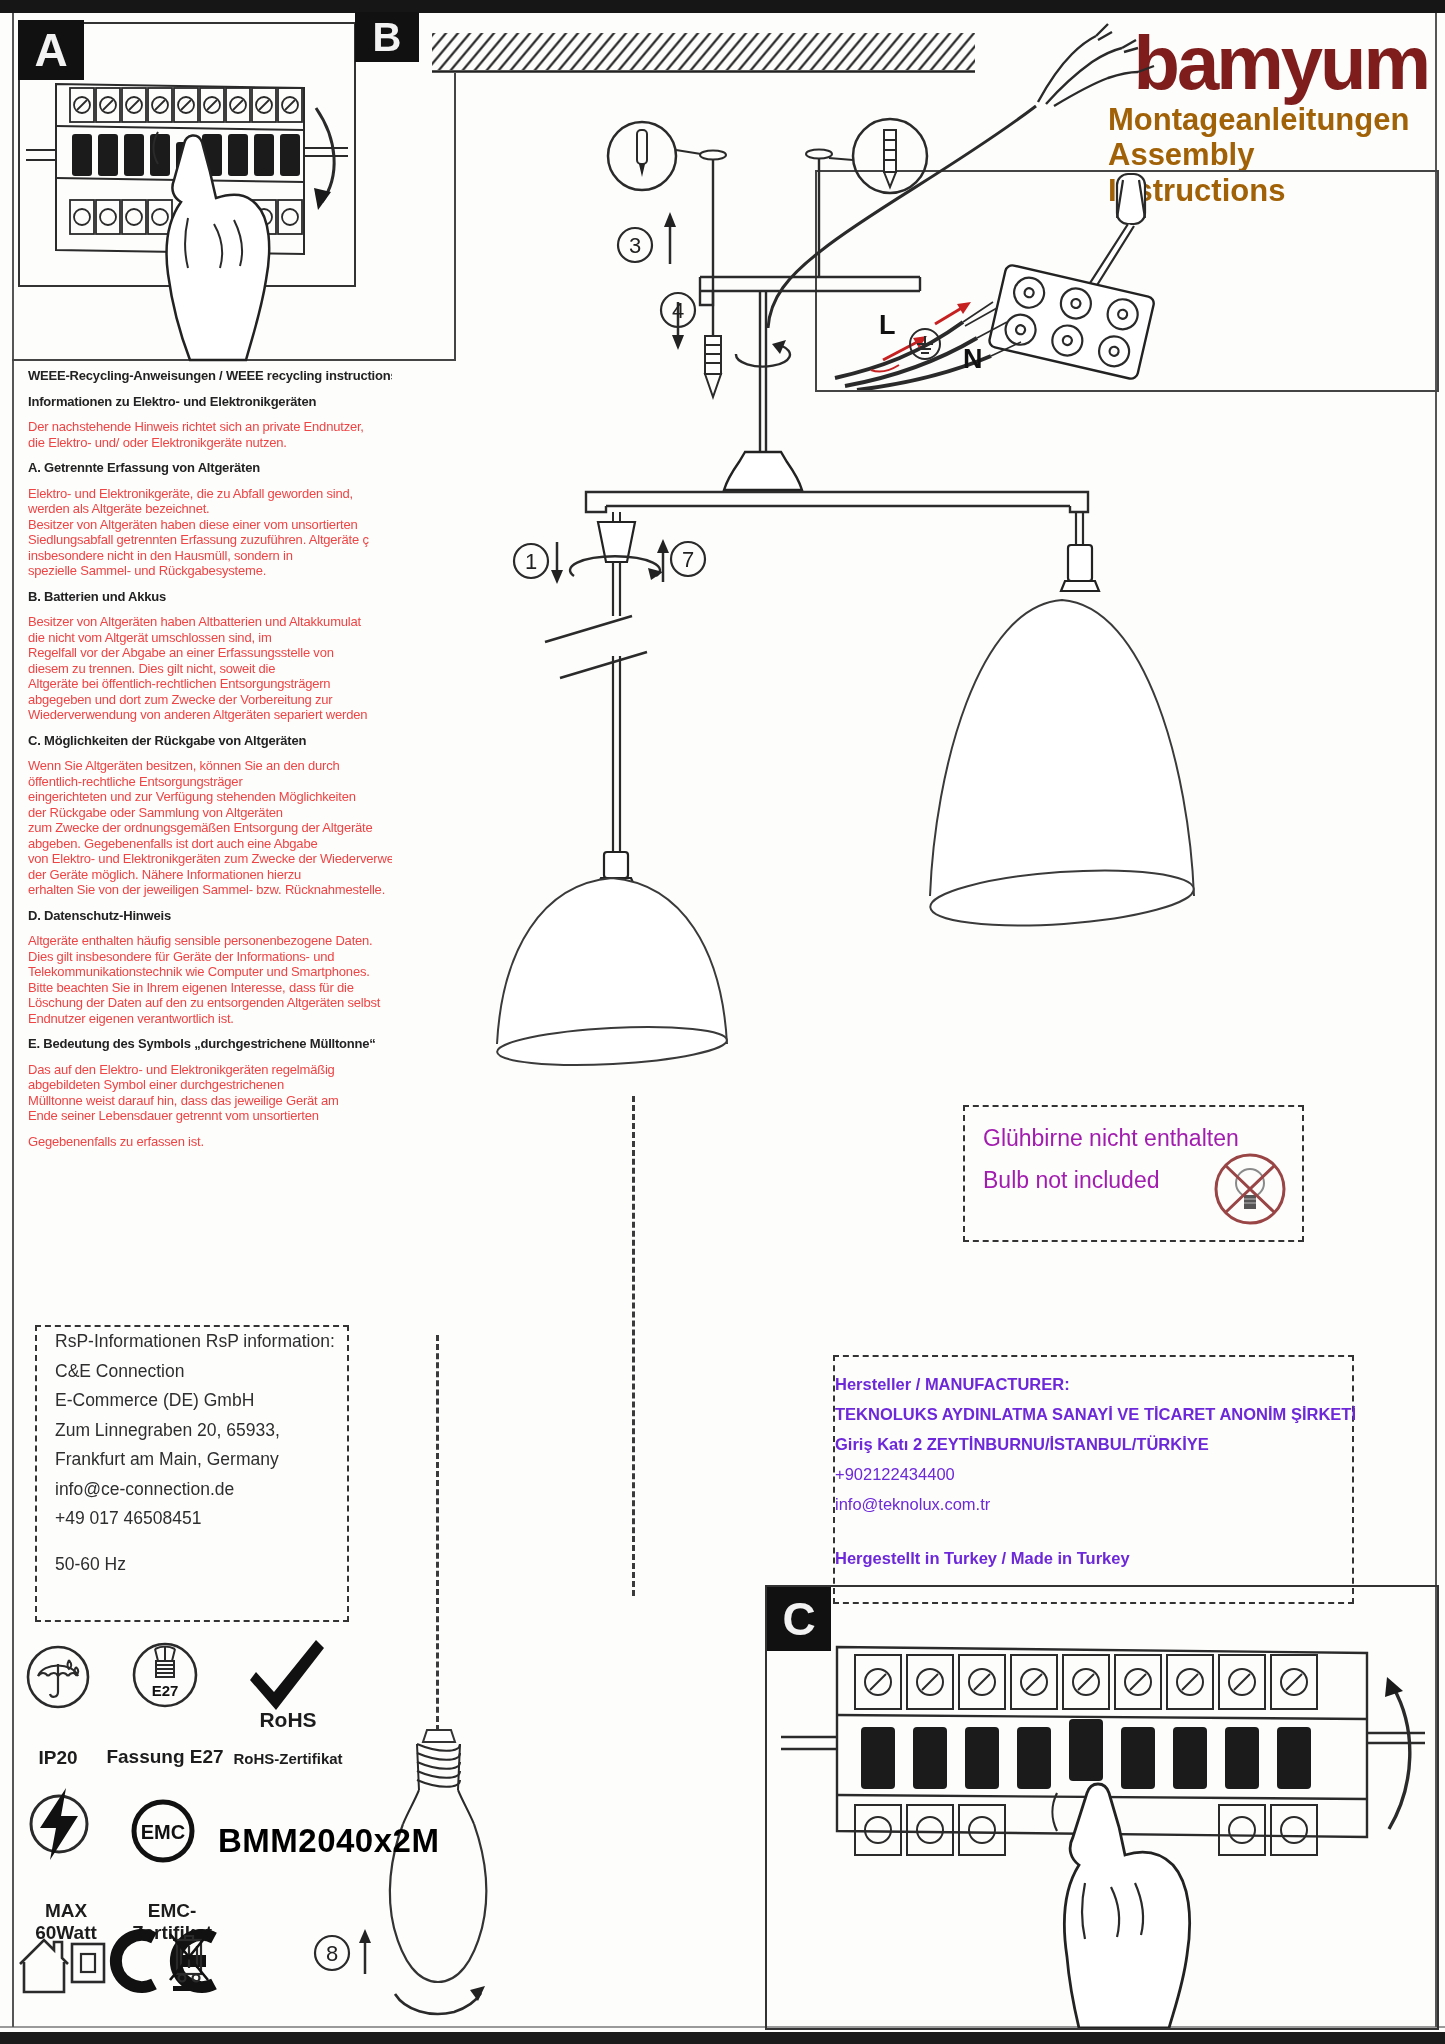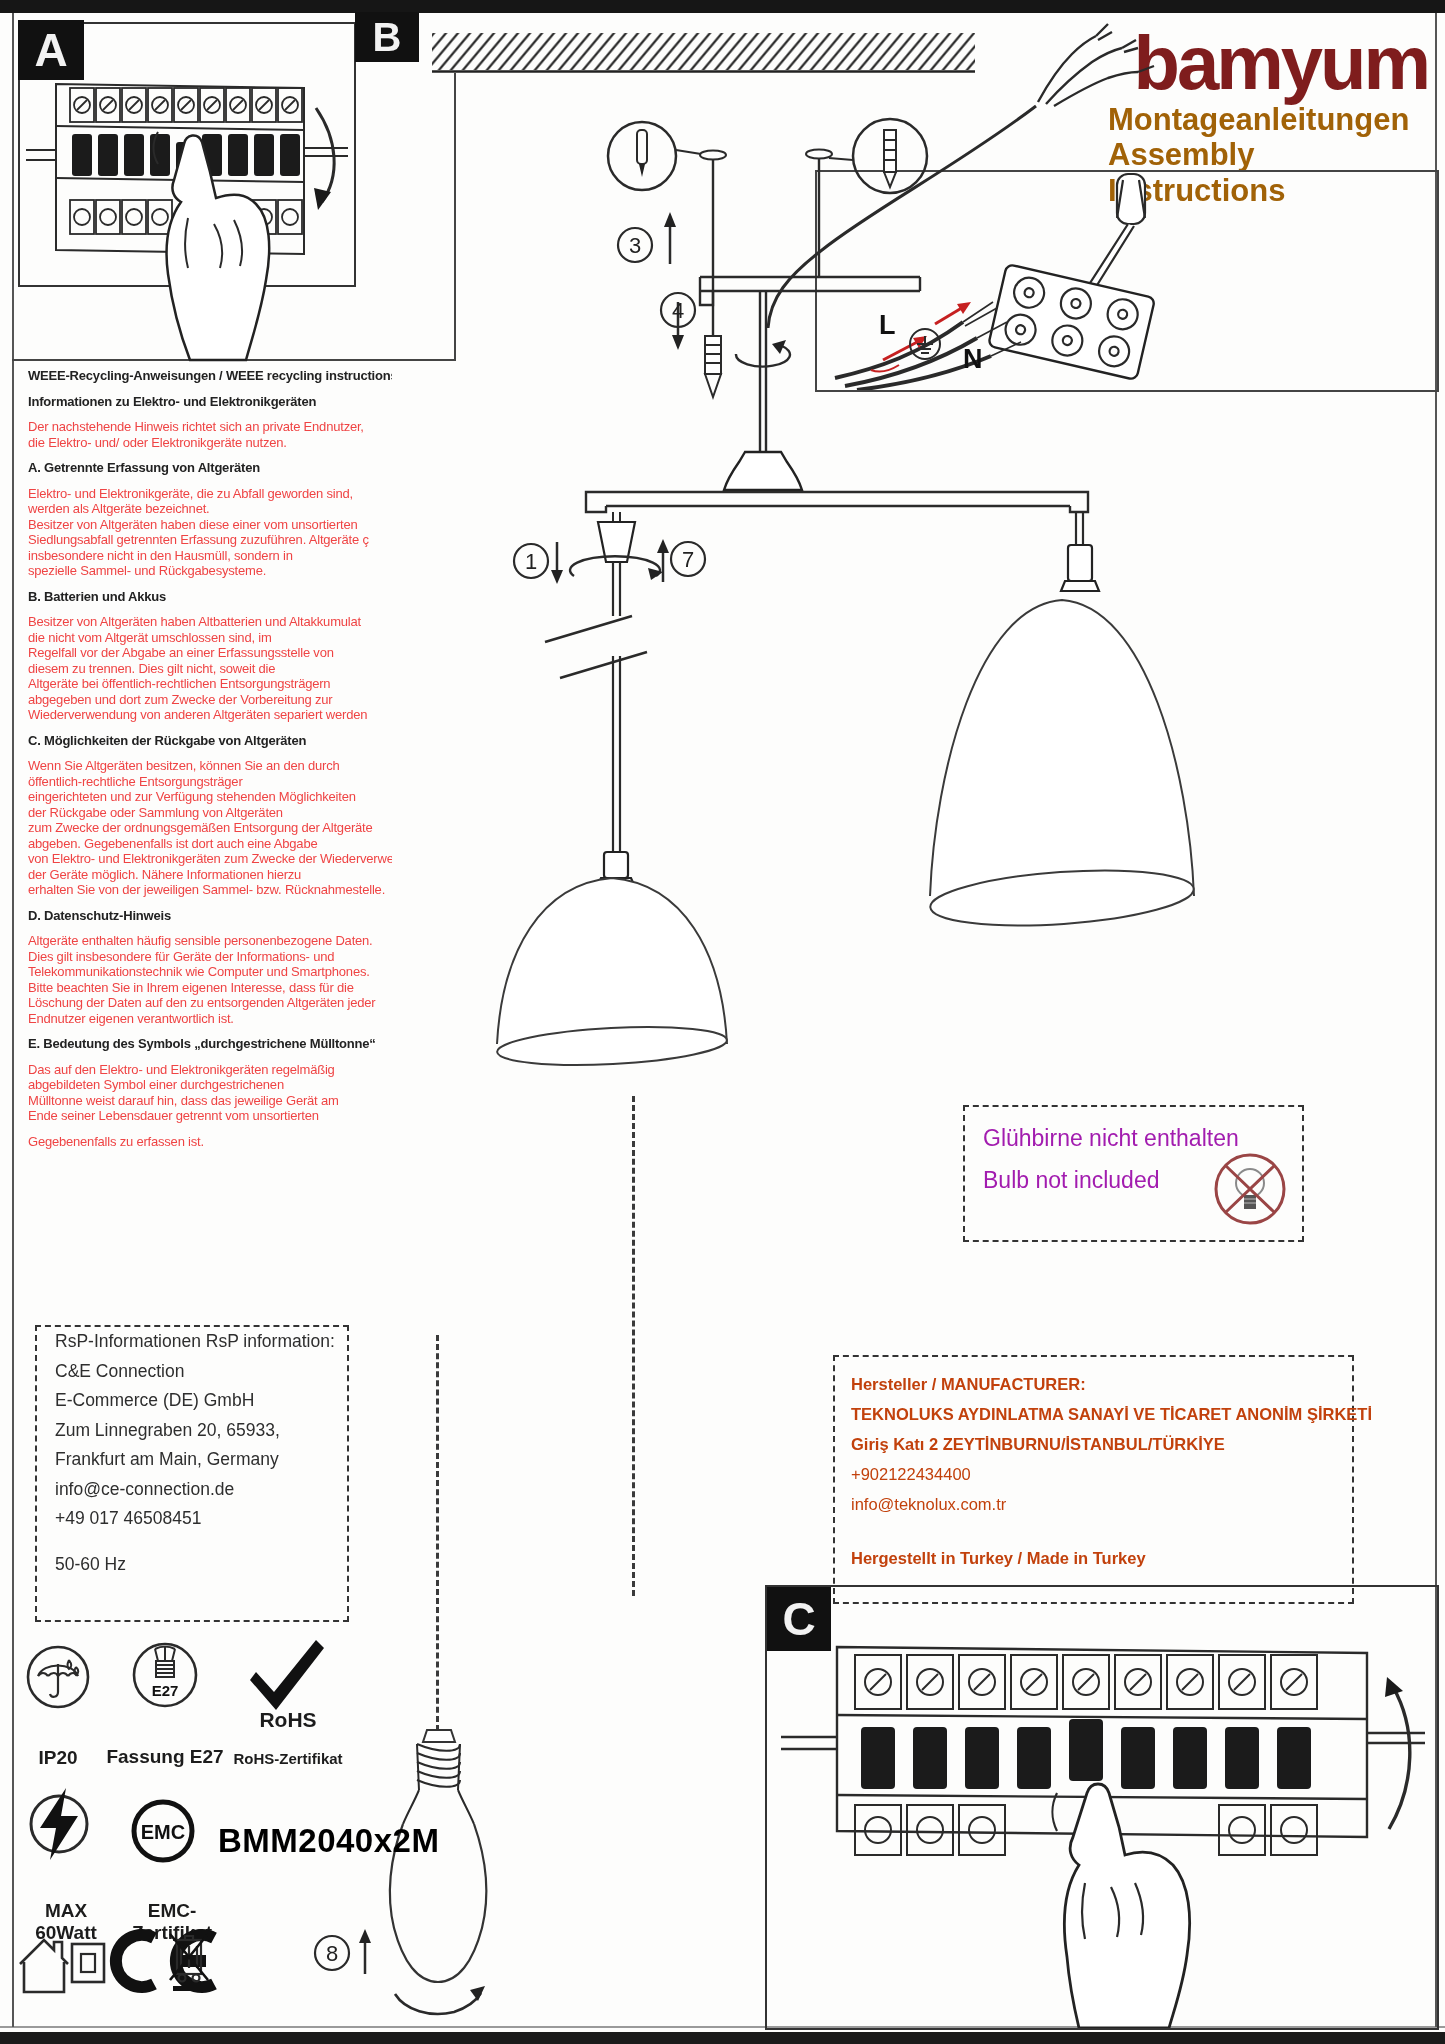--- a/index.html
+++ b/index.html
@@ -36,21 +36,21 @@
   .wl-gap{margin-top:10px;}
   
   .dashed{border:2px dashed #333;}
   .bulb-note{left:963px;top:1105px;width:337px;height:133px;}
   .bulb-note-text{position:absolute;left:18px;top:10px;font-size:23px;line-height:42px;color:#a21caf;}
   .rsp{left:35px;top:1325px;width:310px;height:293px;}
   .rsp-line{margin-left:18px;font-size:17.5px;line-height:29.5px;color:#2e2e2e;white-space:nowrap;}
   .rsp-line:first-child{}
   .rsp-last{margin-top:16px;}
   .mfr{left:833px;top:1355px;width:517px;height:245px;}
-  .mfr-line{margin-left:16px;font-size:16.5px;line-height:30px;color:#c2410c;white-space:nowrap;}
+  .mfr-line{font-size:16.5px;line-height:30px;color:#6d28d9;white-space:nowrap;}
   .mfr-line:first-child{margin-top:12px;}
   .mfr-b{font-weight:700;}
   .mfr-last{margin-top:24px;font-weight:700;}
   
   .hangline{border-left:3px dashed #3a3a3a;width:0;}
   .hang-a{left:632px;top:1096px;height:500px;}
   .hang-b{left:436px;top:1335px;height:396px;}
   
   .cert-label{font-weight:700;color:#1c1c1c;text-align:center;}
   .model{left:218px;top:1822px;font-size:33px;font-weight:700;color:#000;letter-spacing:0.5px;}
@@ -208,21 +208,21 @@
     <div class="wl"> zum Zwecke der ordnungsgemäßen Entsorgung der Altgeräte</div>
     <div class="wl">abgeben. Gegebenenfalls ist dort auch eine Abgabe</div>
     <div class="wl"> von Elektro- und Elektronikgeräten zum Zwecke der Wiederverwendung</div>
     <div class="wl">der Geräte möglich. Nähere Informationen hierzu</div>
     <div class="wl">erhalten Sie von der jeweiligen Sammel- bzw. Rücknahmestelle.</div>
     <div class="wl wl-h">D. Datenschutz-Hinweis</div>
     <div class="wl">Altgeräte enthalten häufig sensible personenbezogene Daten.</div>
     <div class="wl">Dies gilt insbesondere für Geräte der Informations- und</div>
     <div class="wl">Telekommunikationstechnik wie Computer und Smartphones.</div>
     <div class="wl"> Bitte beachten Sie in Ihrem eigenen Interesse, dass für die</div>
-    <div class="wl">Löschung der Daten auf den zu entsorgenden Altgeräten jeder</div>
+    <div class="wl">Löschung der Daten auf den zu entsorgenden Altgeräten selbst</div>
     <div class="wl">Endnutzer eigenen verantwortlich ist.</div>
     <div class="wl wl-h">E. Bedeutung des Symbols „durchgestrichene Mülltonne“</div>
     <div class="wl">Das auf den Elektro- und Elektronikgeräten regelmäßig</div>
     <div class="wl"> abgebildeten Symbol einer durchgestrichenen</div>
     <div class="wl">Mülltonne weist darauf hin, dass das jeweilige Gerät am</div>
     <div class="wl">Ende seiner Lebensdauer getrennt vom unsortierten</div>
     <div class="wl wl-gap">Gegebenenfalls zu erfassen ist.</div>
   </div>
 
   <div class="abs logo">bamyum</div>

